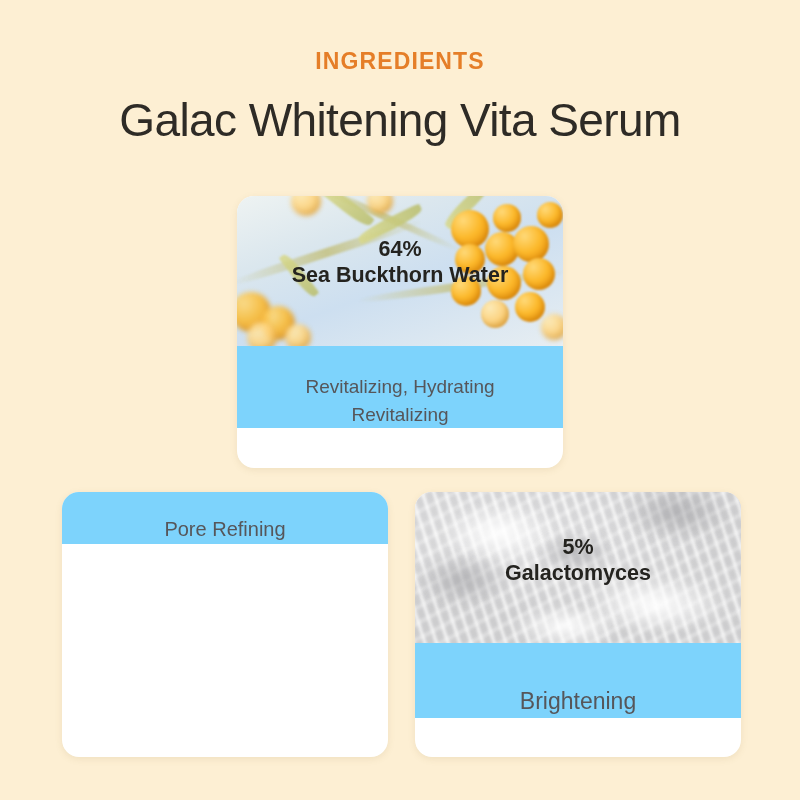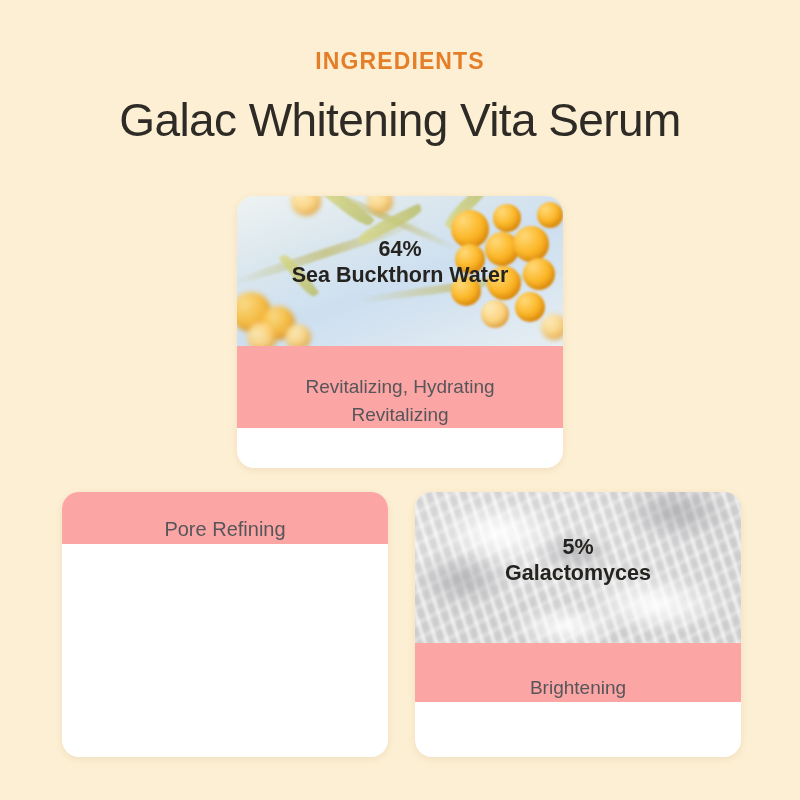--- a/index.html
+++ b/index.html
@@ -71,21 +71,21 @@
     left: 0;
     width: 100%;
     text-align: center;
     color: #24231F;
     font-weight: bold;
     line-height: 1.22;
     z-index: 4;
   }
 
   .card-caption {
-    background: #fca5a5;
+    background: #7dd3fc;
     text-align: center;
     color: #56565A;
     line-height: 1.45;
   }
 
   
   #card-buckthorn {
     left: 237px;
     top: 196px;
     width: 326px;
@@ -184,22 +184,22 @@
     top: 492px;
     width: 326px;
     height: 265px;
   }
   #card-niacinamide .card-photo { height: 151px; }
   #card-niacinamide .photo-label {
     top: 42px;
     font-size: 21.5px;
   }
   #card-niacinamide .card-caption {
-    padding-top: 31px;
-    font-size: 19px;
+    padding-top: 42px;
+    font-size: 23px;
   }
 
   .water-bed {
     position: absolute;
     inset: 0;
     background:
       radial-gradient(ellipse 65% 50% at 30% 30%, #fdfdfd 0%, #ededed 55%, #dcdcdc 100%),
       linear-gradient(140deg, #f4f4f4 0%, #e3e3e3 50%, #d3d3d4 100%);
   }
   .water-ripples {

